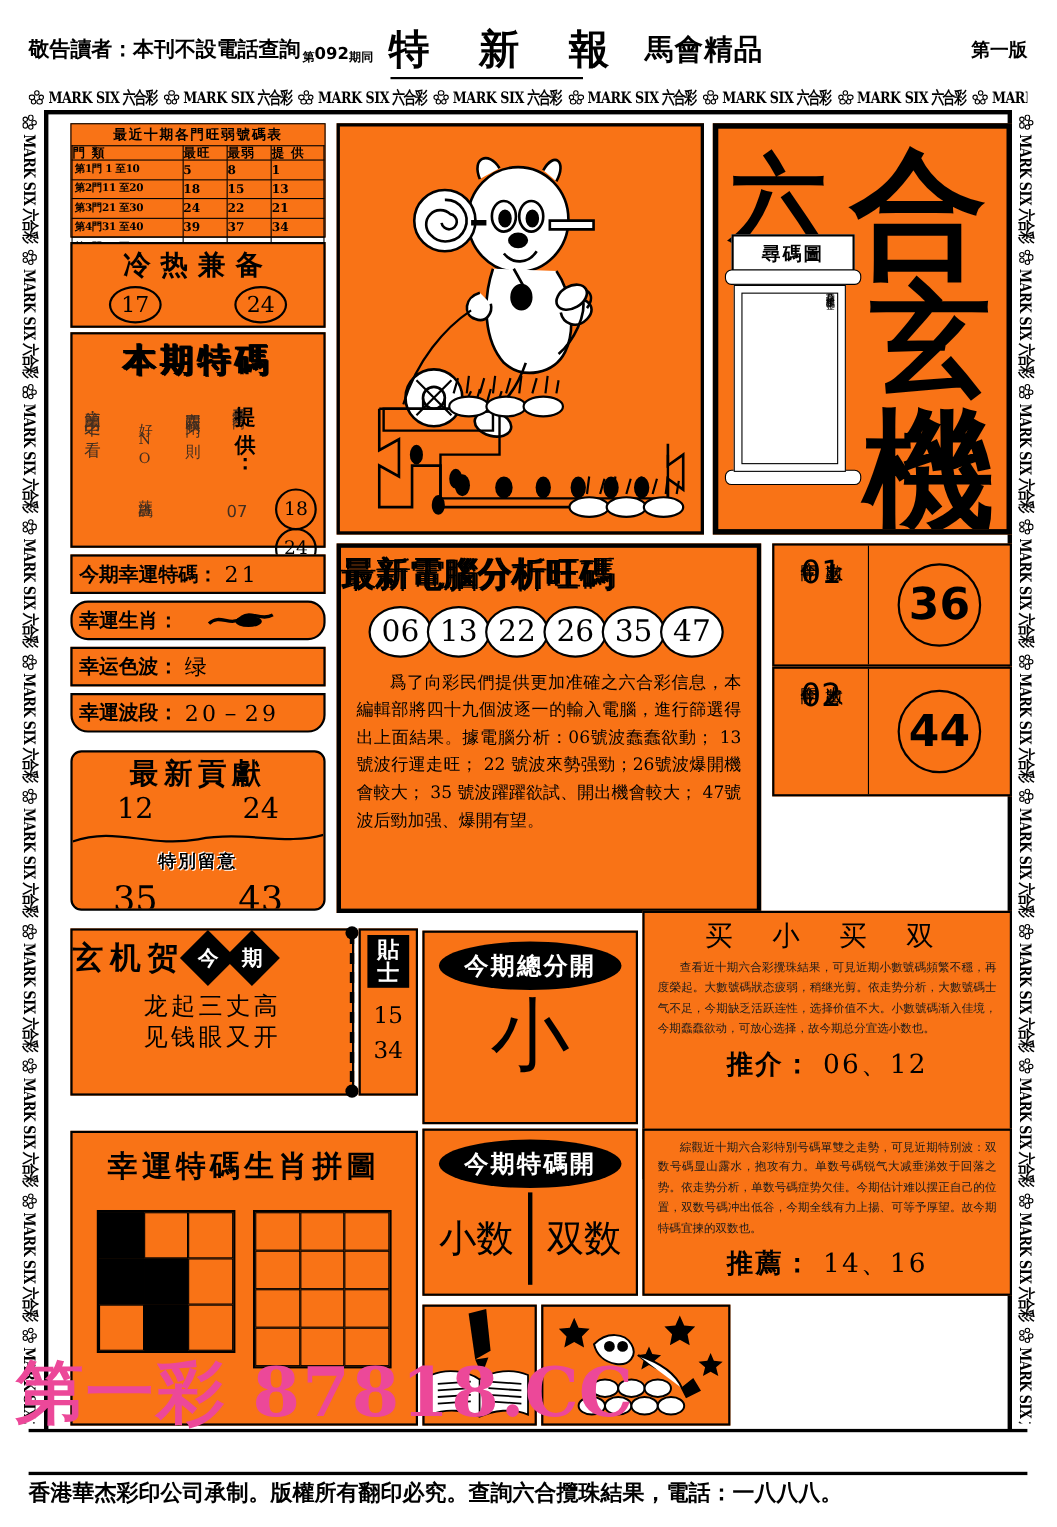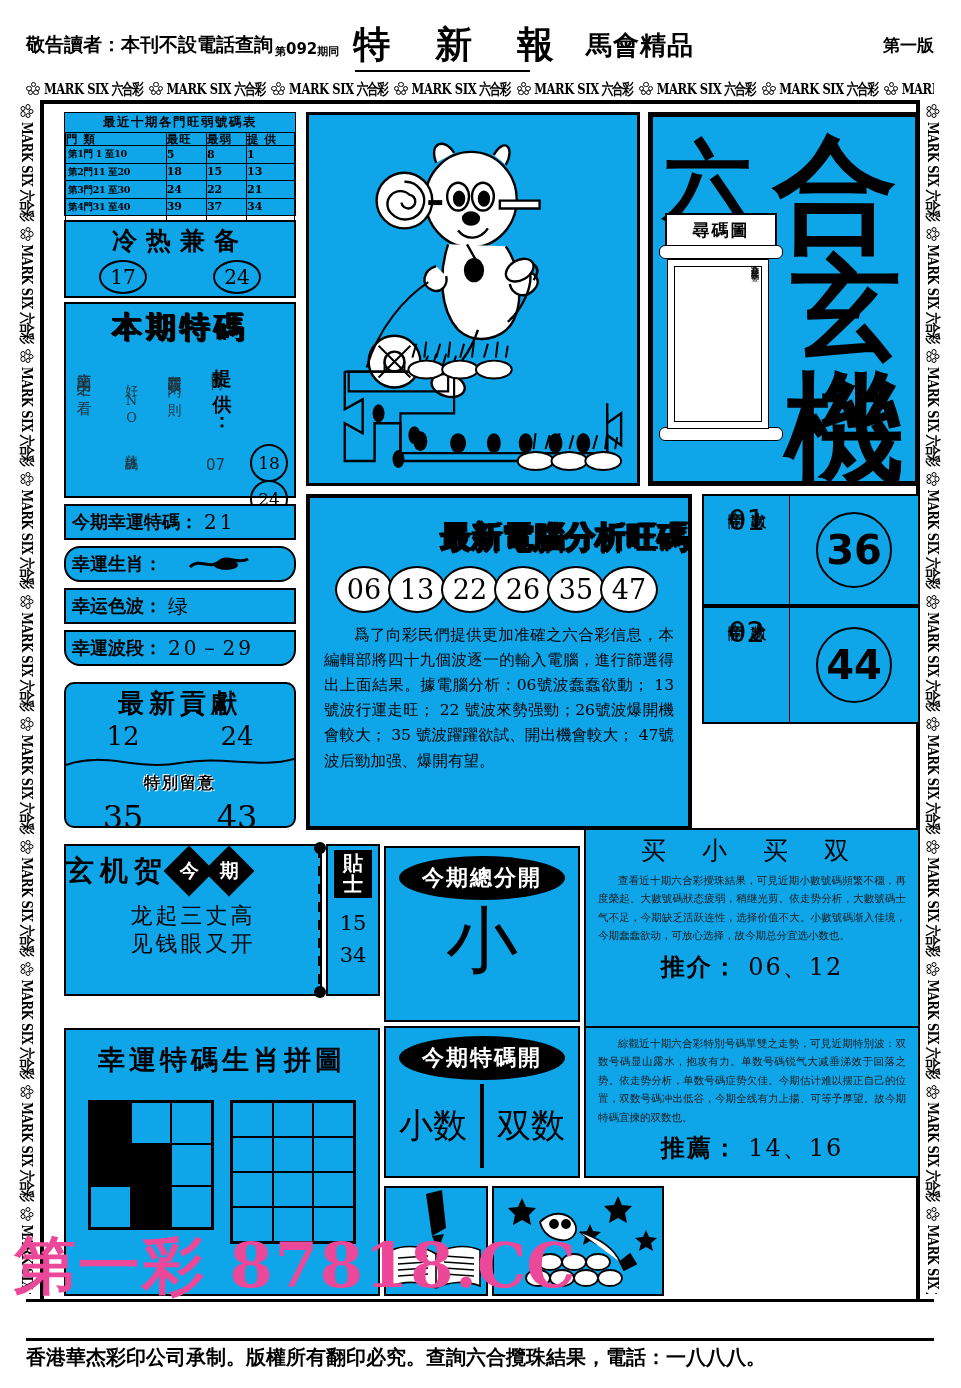--- a/index.html
+++ b/index.html
@@ -48,21 +48,21 @@
   .vrib-inner{position:absolute;left:50%;top:0;transform-origin:0 0;
      transform:rotate(90deg) translateY(-50%);
      display:flex;align-items:center;gap:6px;white-space:nowrap;}
 
   .edge{position:absolute;background:#000;}
   .edge-l{left:40px;top:100px;width:4px;height:1200px;}
   .edge-r{left:916px;top:100px;width:4px;height:1200px;}
   .edge-t{left:40px;top:100px;width:880px;height:4px;}
 
   
-  .bx{position:absolute;box-sizing:border-box;background:#0ea5e9;}
+  .bx{position:absolute;box-sizing:border-box;background:#f97316;}
   .bk{border:2px solid #000;}
 
   
   .tbl-wrap{left:64px;top:112px;width:232px;height:104px;border:1.5px solid #000;}
   table.hot{width:100%;height:100%;border-collapse:collapse;font-size:11px;
      font-family:"DejaVu Serif",serif;}
   table.hot caption{caption-side:top;font-weight:bold;font-size:12.5px;
      letter-spacing:1.5px;padding:1px 0 1px;}
   table.hot th,table.hot td{border:1px solid #000;text-align:left;font-weight:bold;
      padding:0;line-height:1.05;}
@@ -169,22 +169,22 @@
   .scroll-body{position:absolute;left:8px;top:14px;width:100px;height:168px;
      border:1.5px solid #000;background:#fff;overflow:hidden;}
   .scroll-inner{position:absolute;left:6px;top:6px;right:6px;bottom:6px;
      border:1px solid #000;font-size:8px;padding:2px;
      writing-mode:vertical-rl;text-orientation:upright;line-height:1.15;
      font-family:"DejaVu Serif",serif;letter-spacing:-1px;overflow:hidden;}
 
   
   .analysis{left:306px;top:494px;width:386px;height:336px;border:4px solid #000;
      box-sizing:border-box;}
-  .an-title{text-align:right;font-size:31px;font-weight:bold;letter-spacing:0px;
-     margin-top:18px;font-family:"DejaVu Serif",serif;
+  .an-title{text-align:left;font-size:31px;font-weight:normal;letter-spacing:0px;
+     margin-top:3px;font-family:"DejaVu Serif",serif;
      text-shadow:2px 0 0 #000,0 2px 0 #000,-1px 0 0 #000;}
   .an-balls{display:flex;justify-content:center;margin-top:8px;}
   .ball{width:54px;height:43px;border:2.4px solid #000;border-radius:50%;
      display:flex;align-items:center;justify-content:center;font-size:27px;
      background:#fff;margin-left:-5px;font-family:"DejaVu Serif",serif;}
   .an-text{font-size:15.5px;line-height:1.62;text-align:justify;
      margin:10px 14px 0 14px;font-family:"DejaVu Serif",serif;text-indent:30px;}
 
   
   .cntbox{left:702px;top:494px;width:218px;height:112px;border:2px solid #000;

